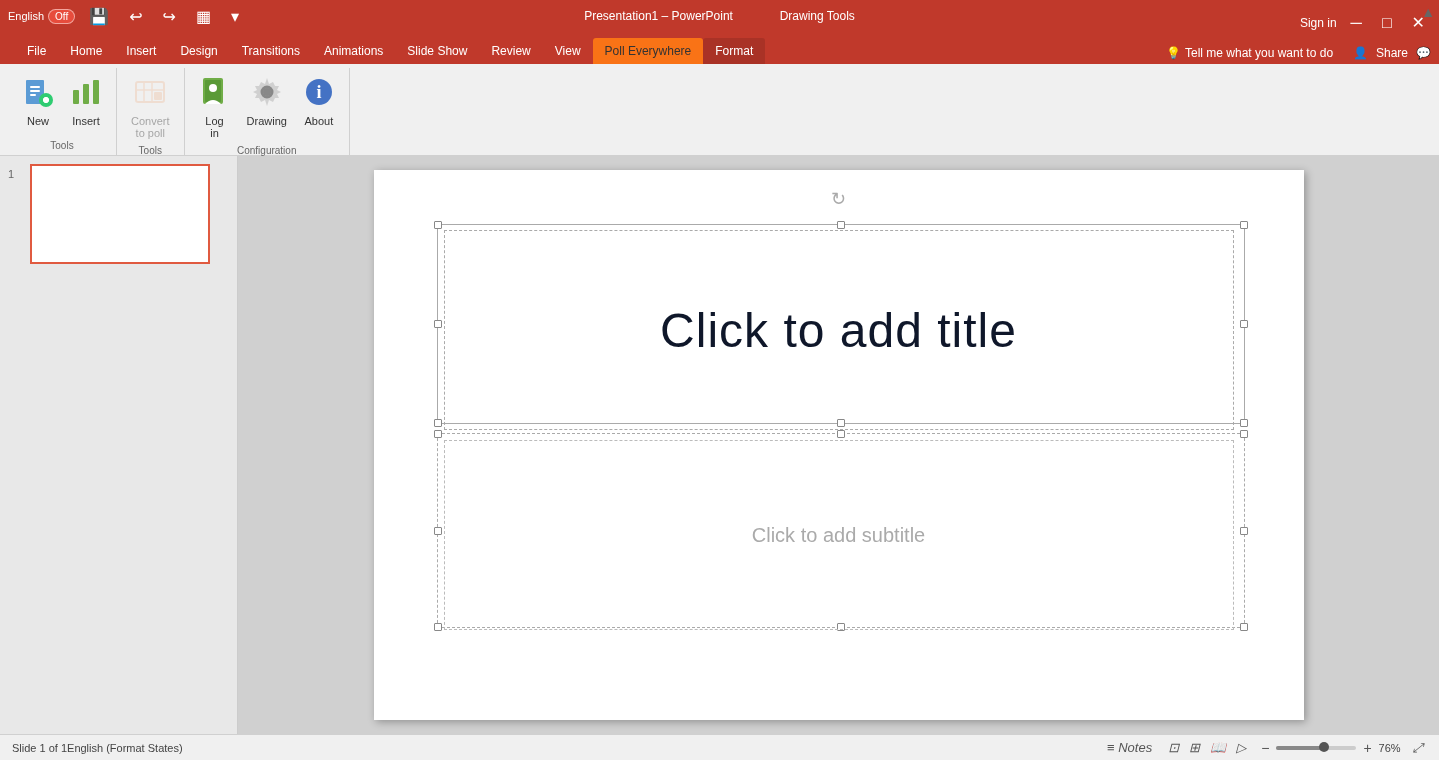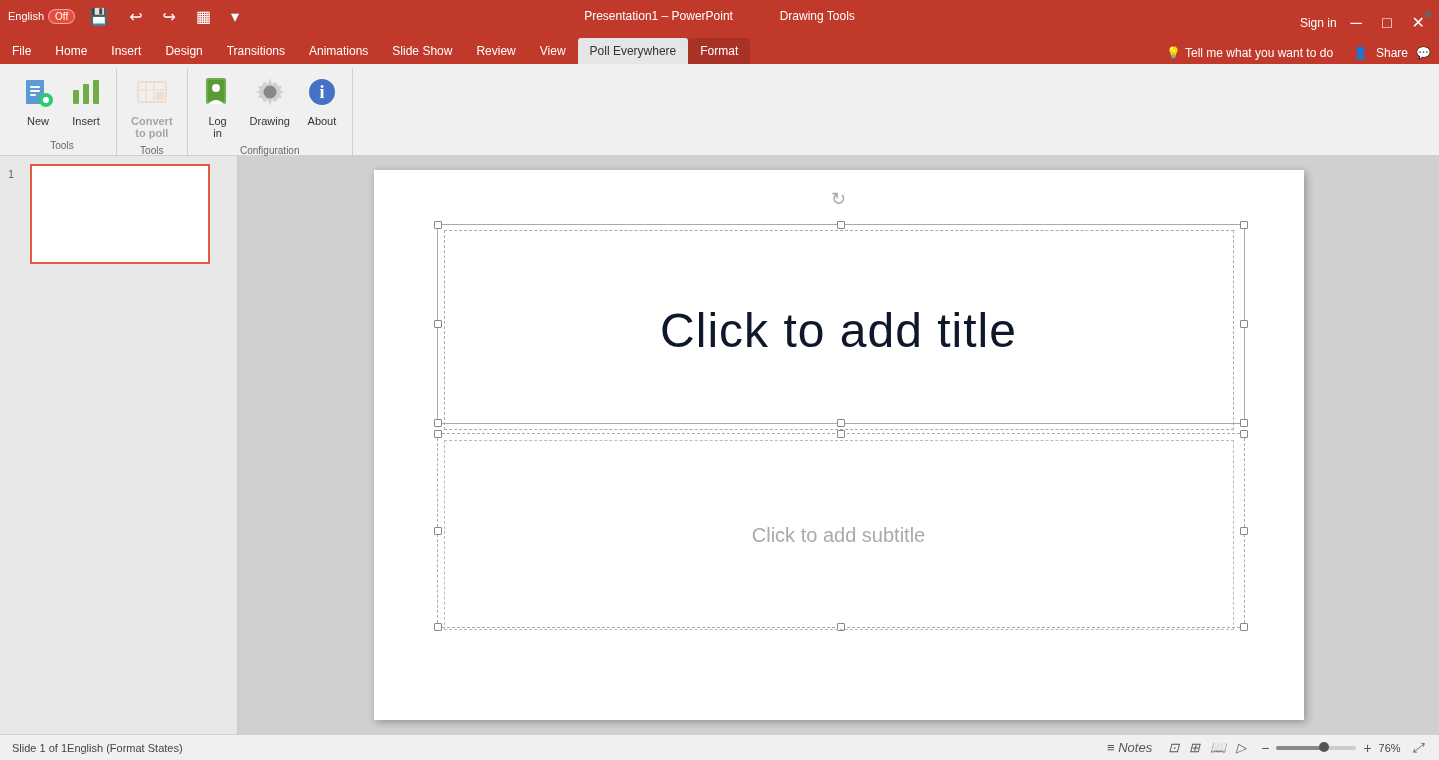--- a/index.html
+++ b/index.html
@@ -21,30 +21,30 @@
     .autosave { display: flex; align-items: center; gap: 4px; font-size: 11px; color: white; }
     .autosave-toggle { background: #e74c3c; border: 1px solid rgba(255,255,255,0.5); border-radius: 8px; padding: 1px 6px; font-size: 10px; color: white; }
     .title-btn { background: none; border: none; color: white; cursor: pointer; padding: 2px 6px; font-size: 16px; }
 
     
     .ribbon-tabs {
       height: 32px;
       background: #c0392b;
       display: flex;
       align-items: flex-end;
-      padding-left: 0;
+      padding-left: 15px;
     }
     .ribbon-tab {
       padding: 6px 12px;
       color: white;
       font-size: 12px;
       cursor: pointer;
       border-radius: 3px 3px 0 0;
     }
-    .ribbon-tab.active { background: #e5e5e5; color: #333; }
+    .ribbon-tab.active { background: #f97316; color: #333; }
     .ribbon-tab.highlighted { background: #a93226; }
     .tell-me { margin-left: auto; display: flex; align-items: center; gap: 4px; color: white; font-size: 12px; padding: 4px 12px; }
     .share-area { display: flex; align-items: center; gap: 8px; padding: 4px 8px; color: white; font-size: 12px; }
 
     
     .ribbon-content {
       height: 92px;
       background: #f0f0f0;
       border-bottom: 1px solid #d0d0d0;
       display: flex;
@@ -80,21 +80,21 @@
       flex-direction: column;
       align-items: center;
       gap: 2px;
       padding: 4px 6px;
       cursor: pointer;
       border-radius: 3px;
       min-width: 40px;
     }
     .ribbon-btn .icon { font-size: 24px; line-height: 1; }
     .ribbon-btn .label { font-size: 11px; color: #333; text-align: center; }
-    .ribbon-btn.disabled { opacity: 0.4; cursor: default; font-weight: bold; }
+    .ribbon-btn.disabled { opacity: 0.4; cursor: default; }
 
     
     .ribbon-collapse {
       position: absolute;
       right: 4px;
       top: 4px;
       background: none;
       border: none;
       cursor: pointer;
       font-size: 14px;

